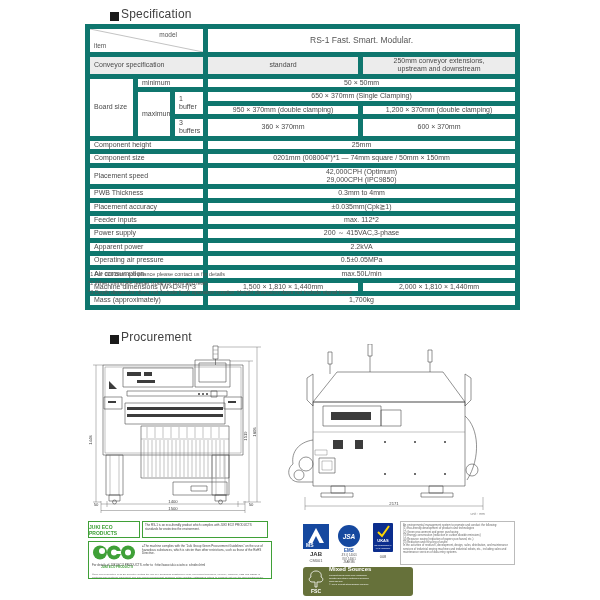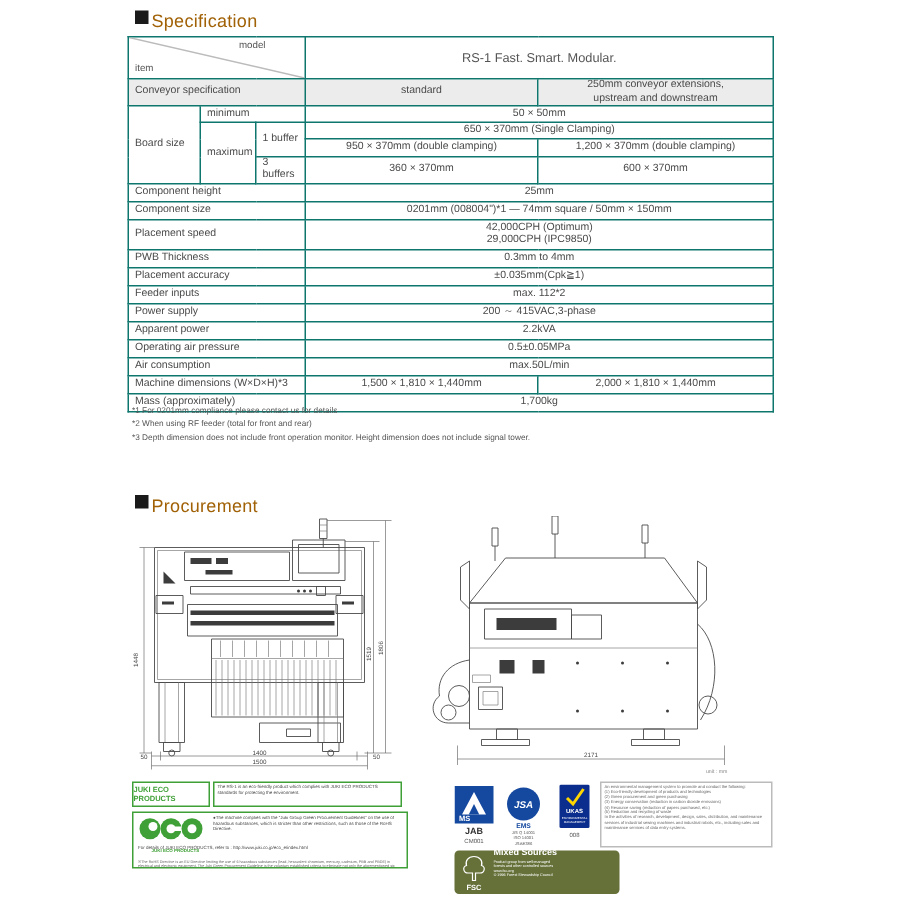--- a/index.html
+++ b/index.html
@@ -1,24 +1,24 @@
 <!DOCTYPE html>
 <html><head>
 <meta charset="utf-8">
 <style>
   html,body{margin:0;padding:0;background:#fff;}
   #page{position:relative;width:600px;height:600px;background:#fff;overflow:hidden;
         font-family:"Liberation Sans",sans-serif;color:#444;}
   .abs{position:absolute;}
   
-  .sec-head{font-size:12px;color:#a16207;letter-spacing:.2px;display:flex;align-items:flex-start;}
+  .sec-head{font-size:12px;color:#404040;letter-spacing:.2px;display:flex;align-items:flex-end;margin-left:20px;}
   .sq{display:inline-block;width:9px;height:9px;background:#1a1a1a;margin-right:2px;}
   
   table.spec{border-collapse:collapse;table-layout:fixed;width:430px;font-size:7px;color:#4a4a4a;}
-  table.spec td{border:1px solid #0f766e;padding:0 2px;text-align:center;line-height:1.2;overflow:hidden;}
+  table.spec td{border:5px solid #0f766e;padding:0 2px;text-align:center;line-height:1.2;overflow:hidden;}
   table.spec td.lbl{text-align:left;padding-left:4px;}
   .hdr-gray{background:#ececec;}
   .preline{white-space:pre-line;}
   .diag-cell{position:relative;padding:0 !important;}
   .diag-cell svg{position:absolute;left:0;top:0;width:100%;height:100%;}
   .diag-model{position:absolute;top:2px;right:26px;font-size:6.5px;color:#555;}
   .diag-item{position:absolute;bottom:2px;left:4px;font-size:6.5px;color:#555;}
   .model-val{font-size:8.5px;color:#555;}
   tr.h-head{height:28px;} tr.h18{height:18px;} tr.h11{height:11px;} tr.h12{height:12px;} tr.h20{height:20px;}
   

